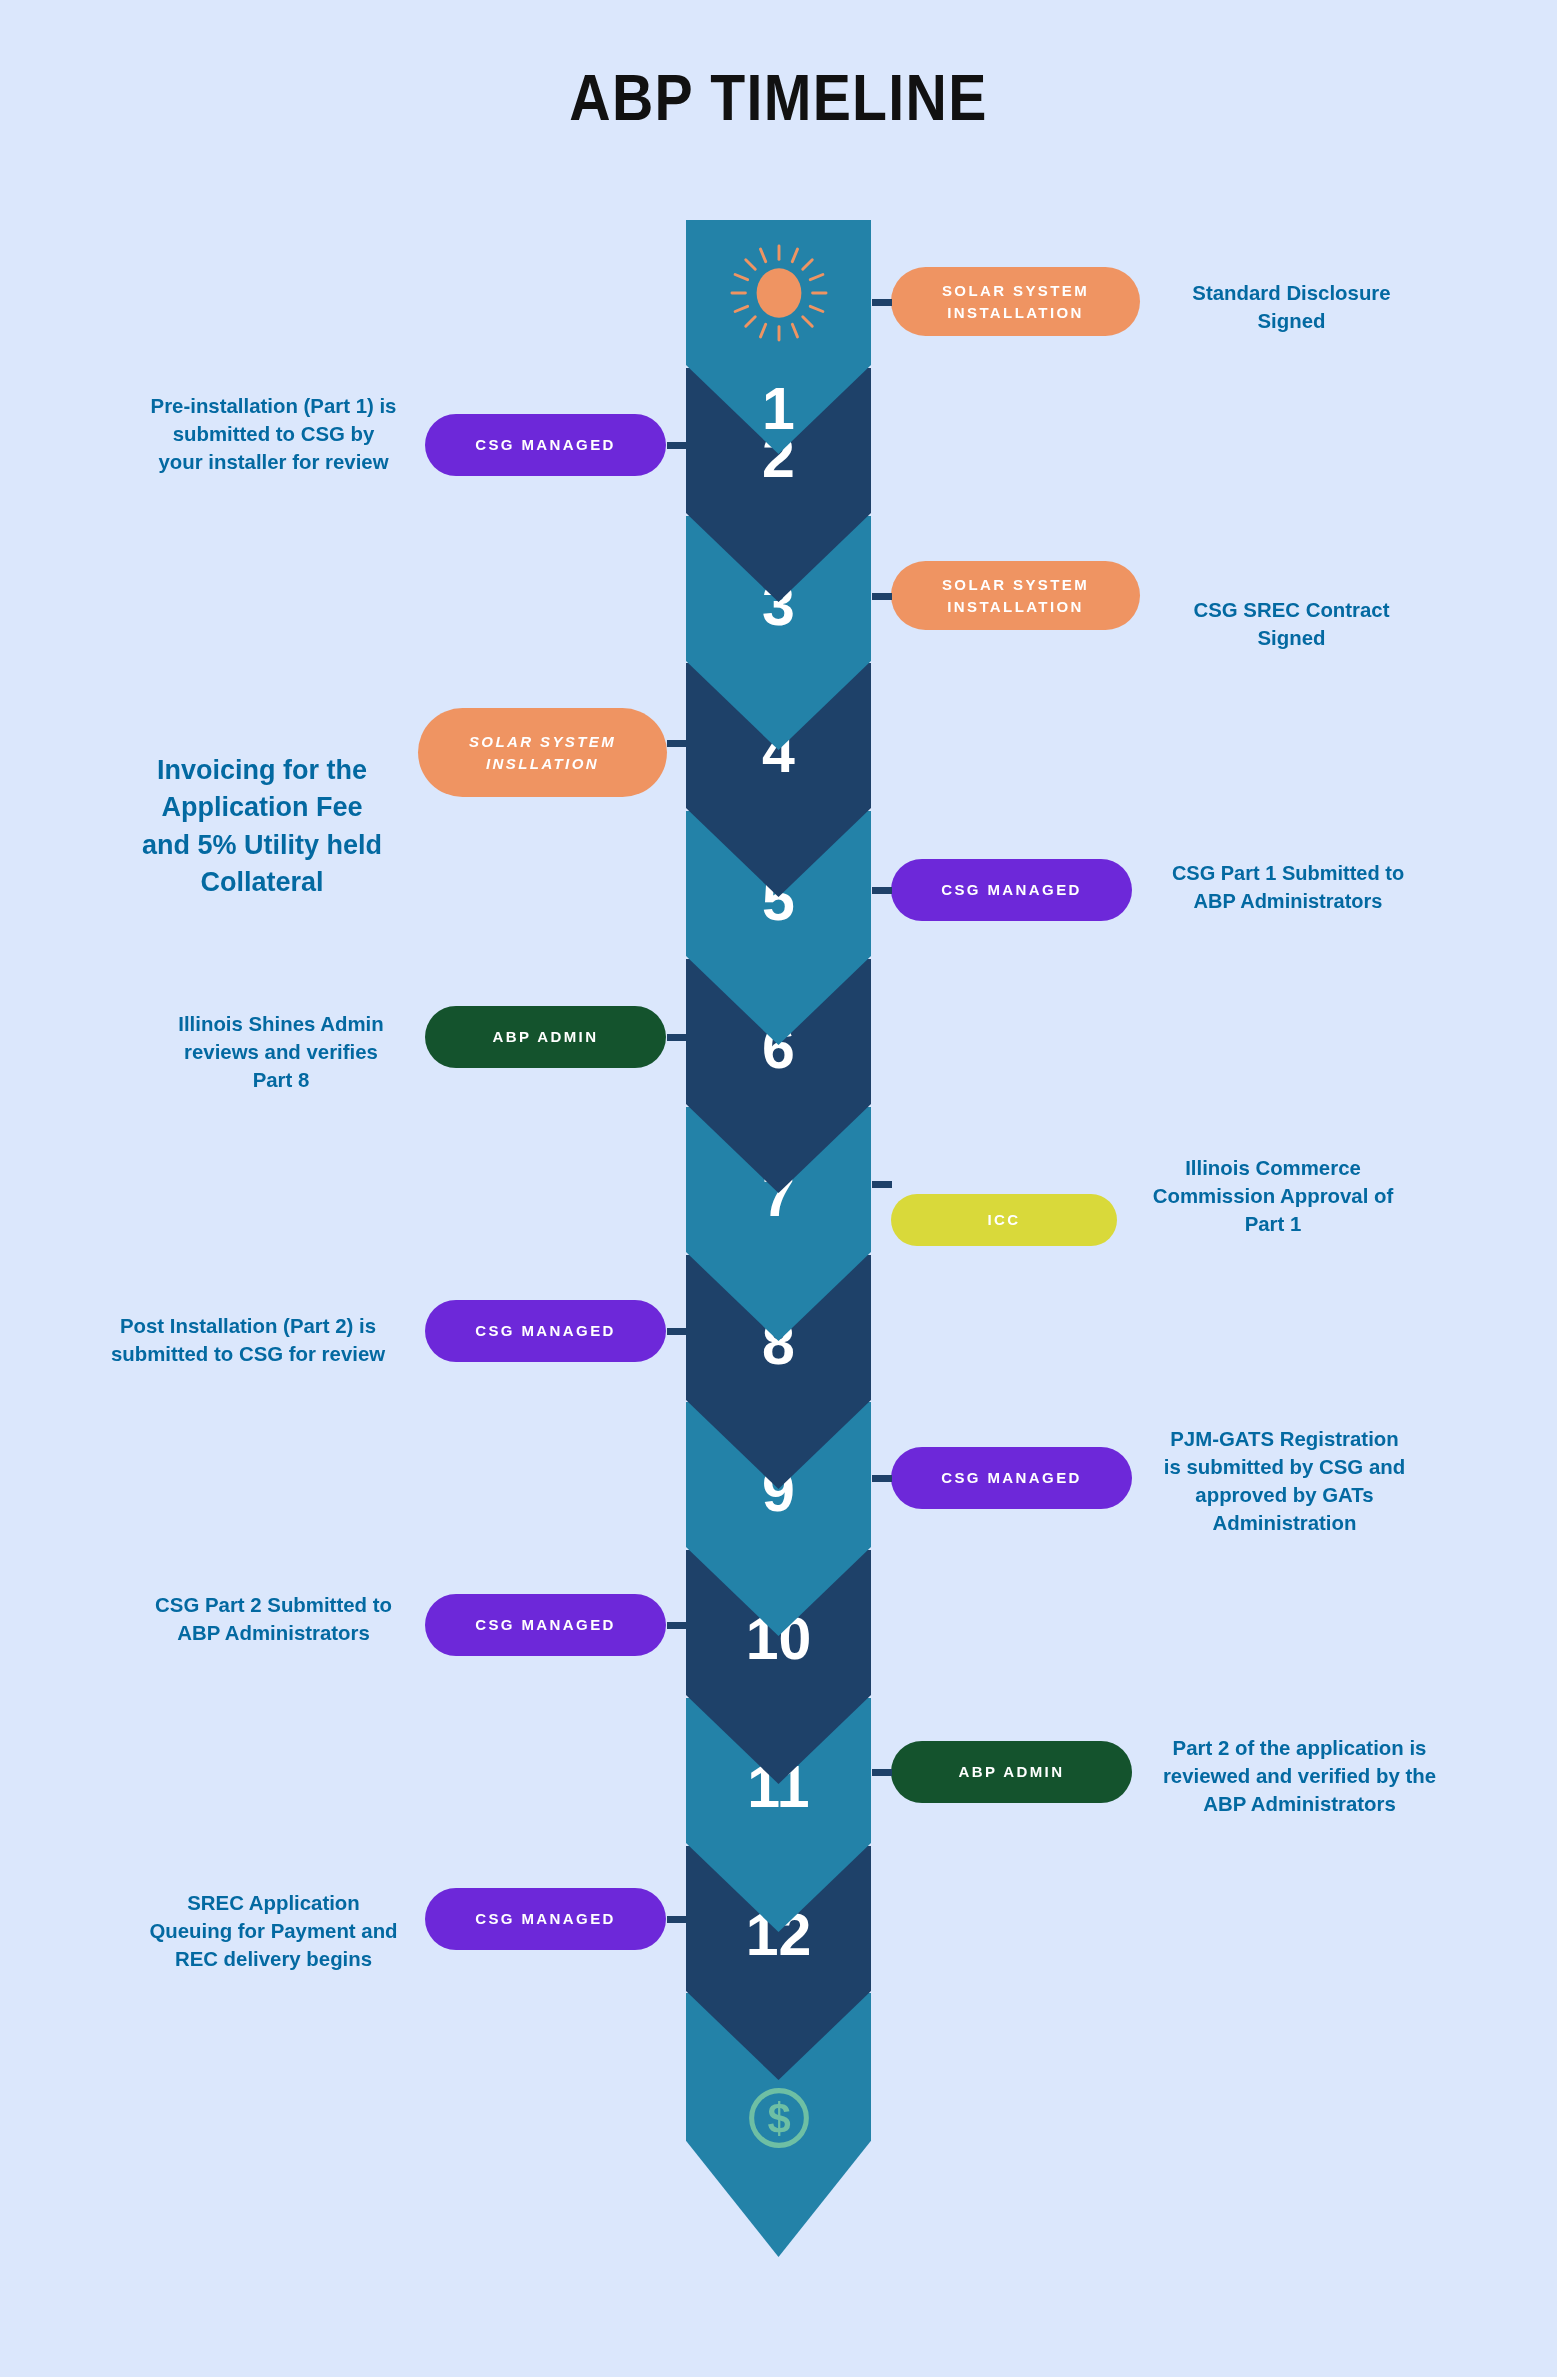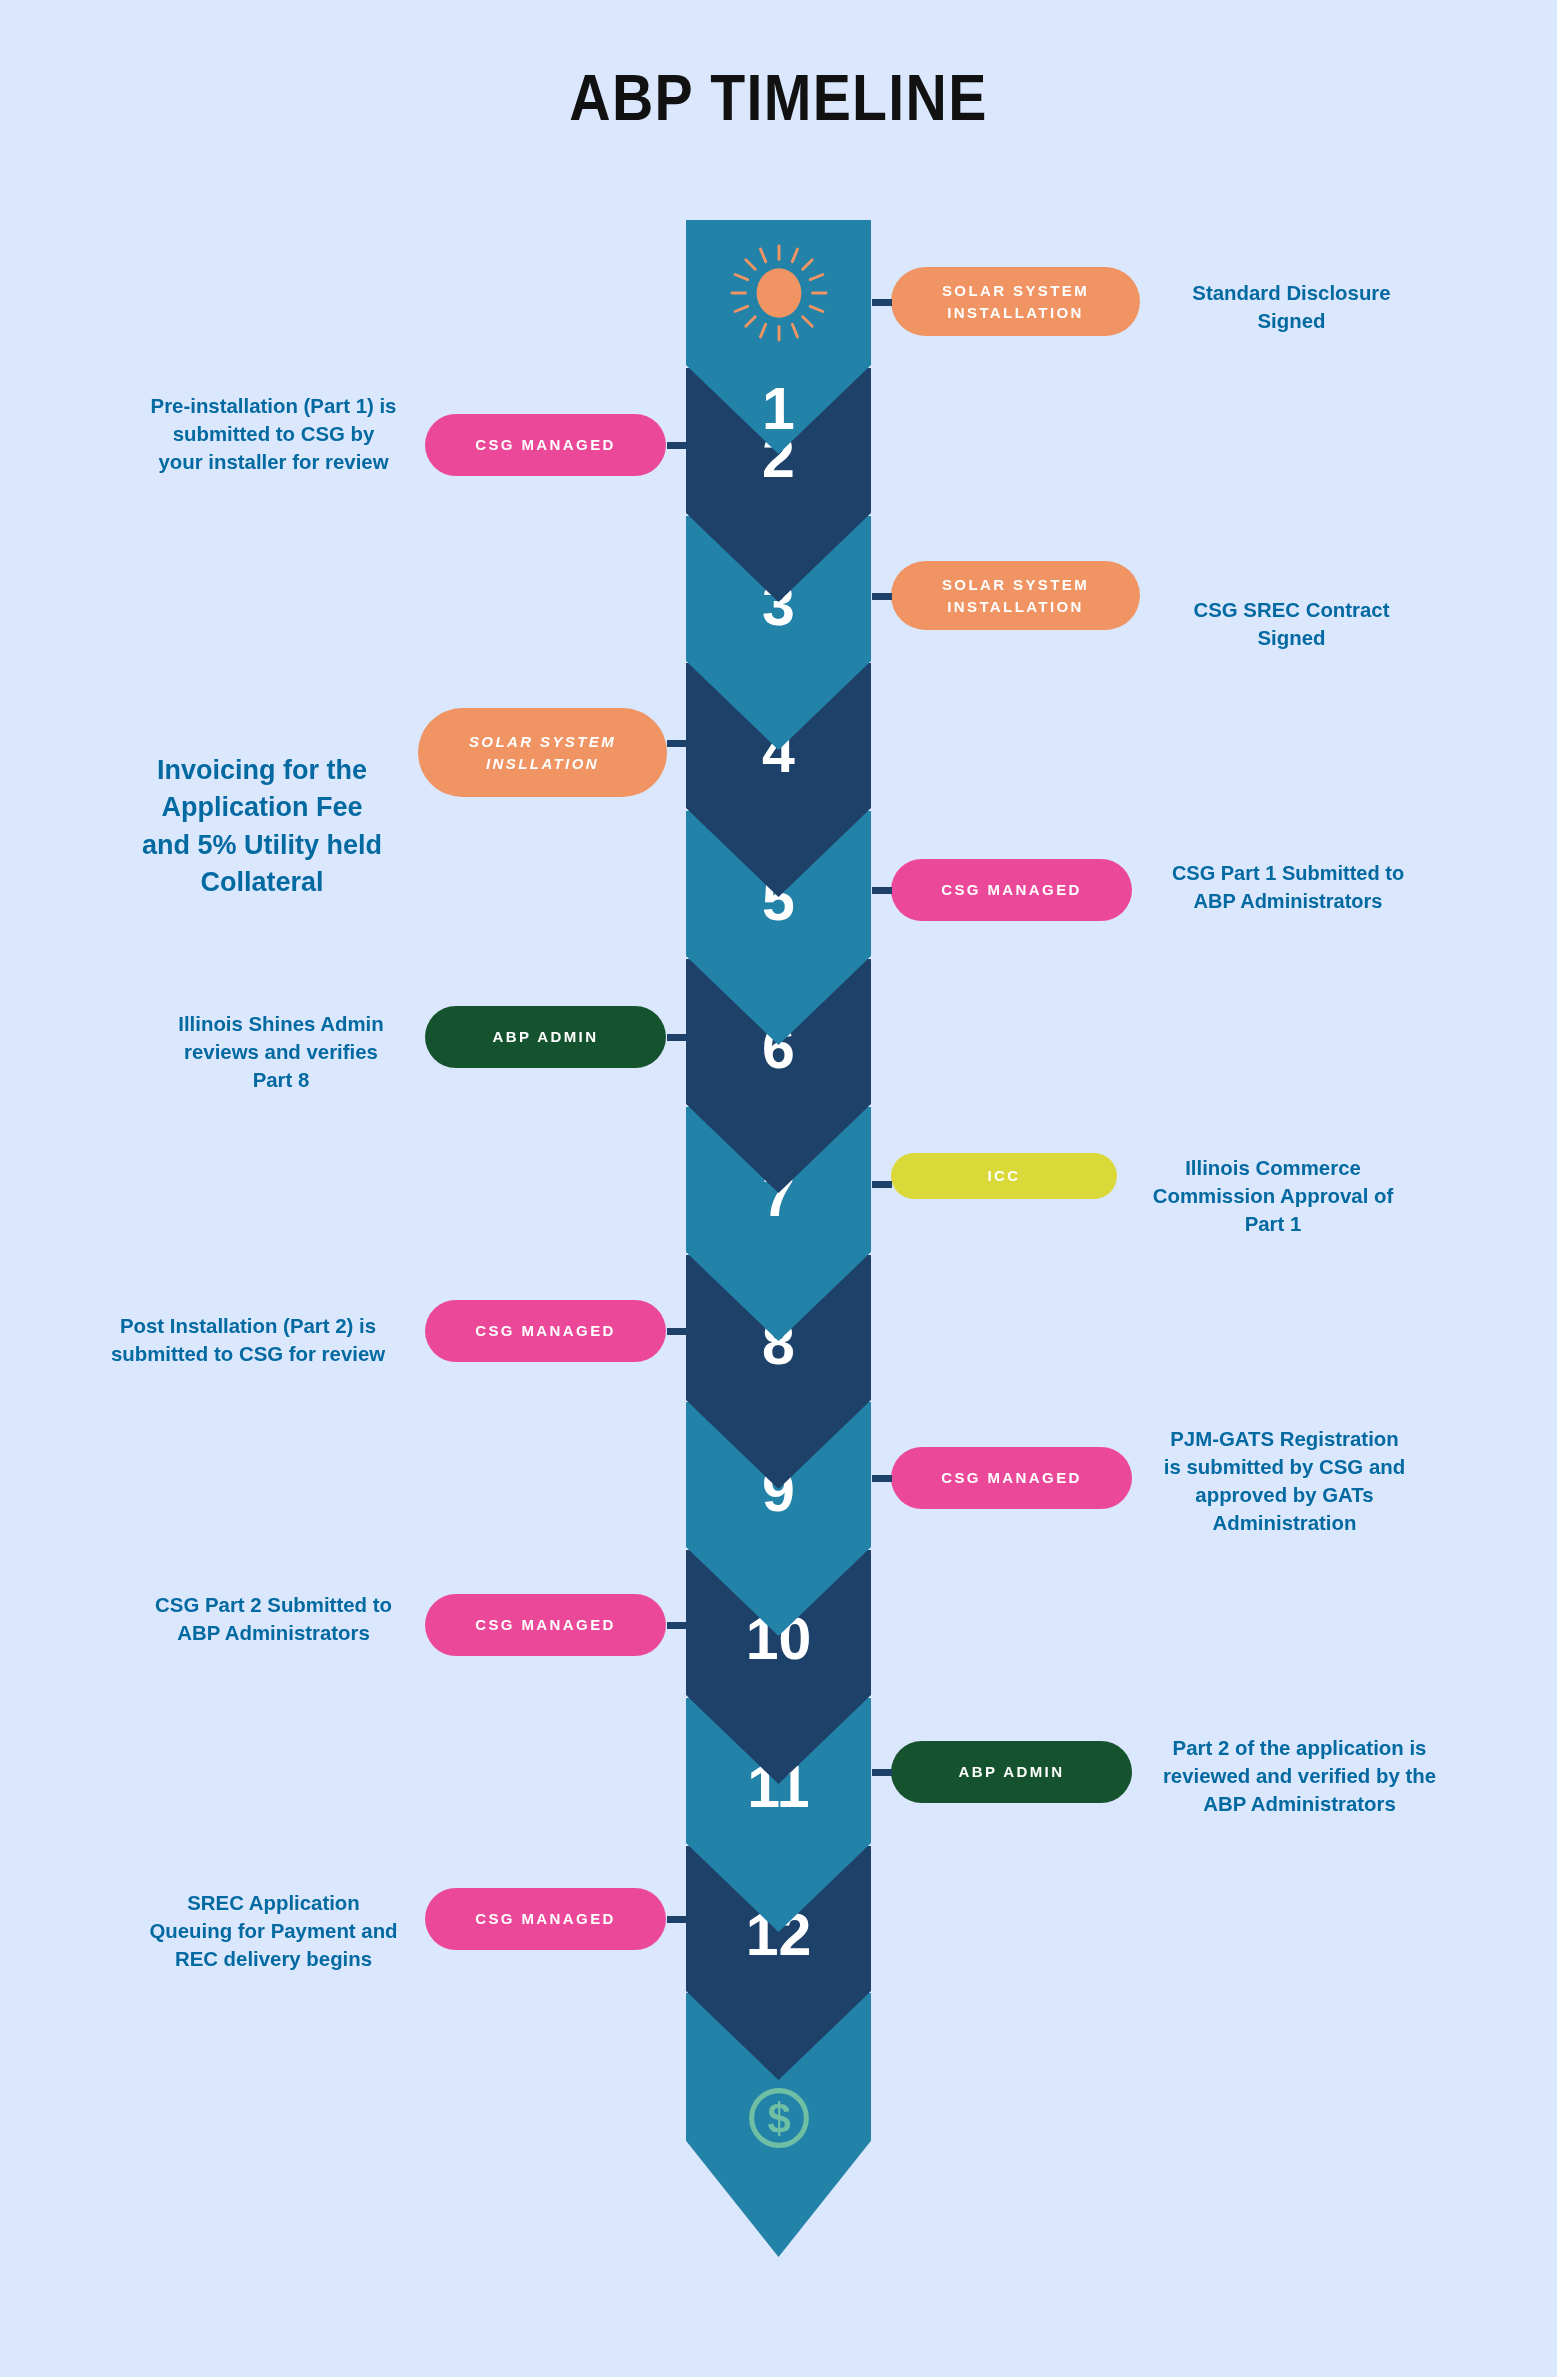--- a/index.html
+++ b/index.html
@@ -94,21 +94,21 @@
     font-size: 15px;
     line-height: 1.45;
     text-align: center;
     display: flex;
     align-items: center;
     justify-content: center;
     box-sizing: border-box;
     padding: 0 10.6px;
   }
   .pill.orange  { background: #ef9462; }
-  .pill.green   { background: #ec4899; }
+  .pill.green   { background: #6d28d9; }
   .pill.navy    { background: #14532d; }
   .pill.yellow  { background: #d9d93a; }
 
   
   .connector {
     position: absolute;
     height: 6.8px;
     background: #1e4169;
   }
 
@@ -207,21 +207,21 @@
     <div class="desc" style="width: 249px; font-size: 20.4px; top: 596px; left: 1167px;">CSG SREC Contract Signed</div>
     <div class="pill orange" style="width: 249px; height: 89px; top: 708px; left: 418px; font-style: italic;">SOLAR SYSTEM INSLLATION</div>
     <div class="connector" style="width: 19.6px; top: 740px; left: 667px;"></div>
     <div class="desc" style="width: 256px; font-size: 27px; top: 752px; left: 134px;">Invoicing for the Application Fee and 5% Utility held Collateral</div>
     <div class="pill green" style="width: 241px; height: 62px; top: 859px; left: 891px;">CSG MANAGED</div>
     <div class="connector" style="width: 19.6px; top: 887px; left: 872px;"></div>
     <div class="desc" style="width: 256px; font-size: 20px; top: 860px; left: 1160px;">CSG Part 1 Submitted to ABP Administrators</div>
     <div class="pill navy" style="width: 241px; height: 62px; top: 1006px; left: 425px;">ABP ADMIN</div>
     <div class="connector" style="width: 19.6px; top: 1034px; left: 667px;"></div>
     <div class="desc" style="width: 234px; font-size: 20.4px; top: 1010px; left: 164px;">Illinois Shines Admin reviews and verifies Part 8</div>
-    <div class="pill yellow" style="width: 226px; height: 46px; top: 1153px; left: 891px;">ICC</div>
+    <div class="pill yellow" style="width: 226px; height: 52px; top: 1194px; left: 891px;">ICC</div>
     <div class="connector" style="width: 19.6px; top: 1181px; left: 872px;"></div>
     <div class="desc" style="width: 256px; font-size: 20.4px; top: 1154px; left: 1145px;">Illinois Commerce Commission Approval of Part 1</div>
     <div class="pill green" style="width: 241px; height: 62px; top: 1300px; left: 425px;">CSG MANAGED</div>
     <div class="connector" style="width: 19.6px; top: 1328px; left: 667px;"></div>
     <div class="desc" style="width: 302px; font-size: 20.4px; top: 1312px; left: 97px;">Post Installation (Part 2) is submitted to CSG for review</div>
     <div class="pill green" style="width: 241px; height: 62px; top: 1447px; left: 891px;">CSG MANAGED</div>
     <div class="connector" style="width: 19.6px; top: 1475px; left: 872px;"></div>
     <div class="desc" style="width: 249px; font-size: 20.4px; top: 1425px; left: 1160px;">PJM-GATS Registration is submitted by CSG and approved by GATs Administration</div>
     <div class="pill green" style="width: 241px; height: 62px; top: 1594px; left: 425px;">CSG MANAGED</div>
     <div class="connector" style="width: 19.6px; top: 1622px; left: 667px;"></div>

